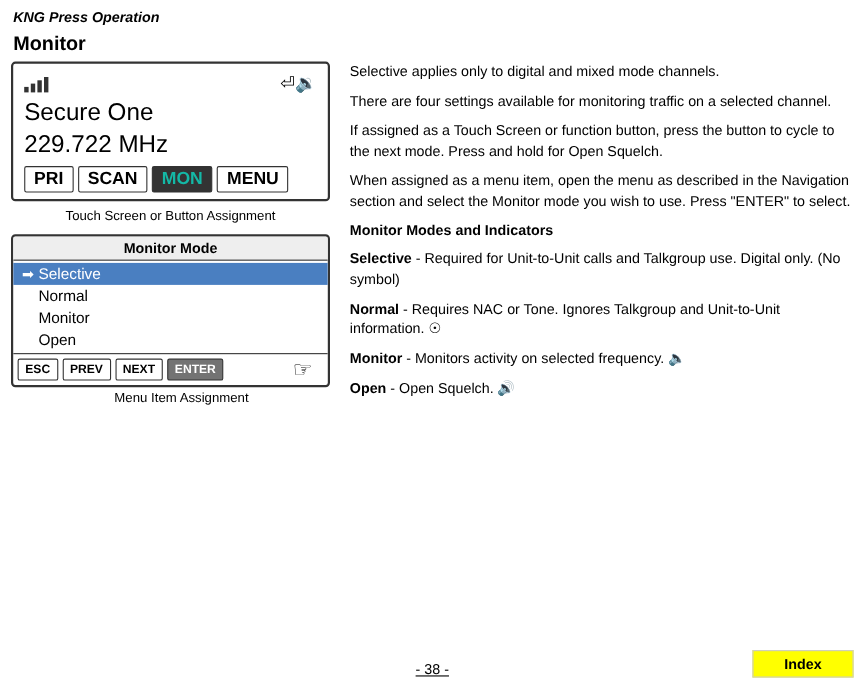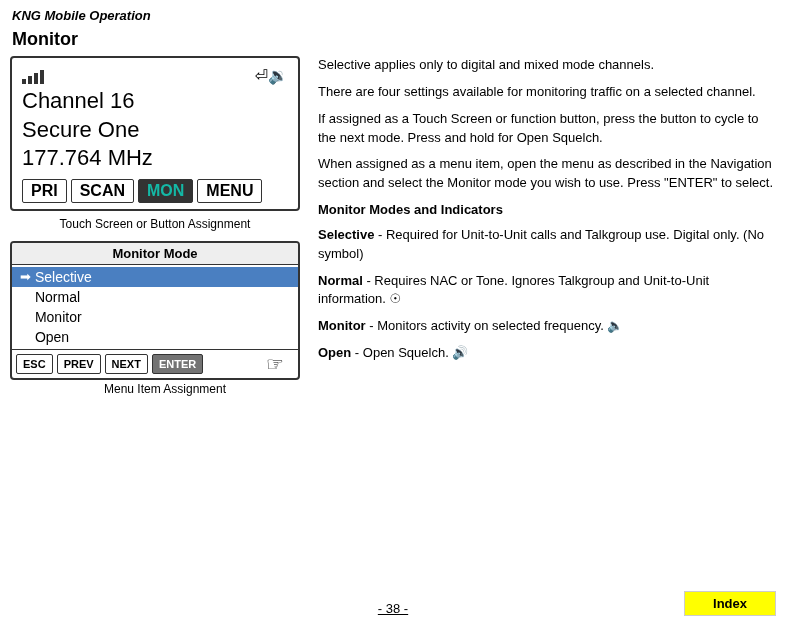--- a/index.html
+++ b/index.html
@@ -221,21 +221,21 @@
 
     
     .speaker-icon {
       font-size: 16px;
     }
   </style>
 </head>
 <body>
 
 <div class="page-header">
-  <span>KNG Mobile Operation</span>
+  <span>KNG Press Operation</span>
 </div>
 
 <div class="section-title">
   <span>Monitor</span>
 </div>
 
 <div class="main-layout">
 
   <div class="left-column">
 
@@ -243,23 +243,22 @@
       <div class="radio-top-icons">
         <div class="signal-icon">
           <span style="height:5px;"></span>
           <span style="height:8px;"></span>
           <span style="height:11px;"></span>
           <span style="height:14px; background:#333;"></span>
         </div>
         <div class="speaker-icon">⏎🔉</div>
       </div>
       <div class="radio-channel-text">
-        <div>Channel 16</div>
         <div>Secure One</div>
-        <div>177.764 MHz</div>
+        <div>229.722 MHz</div>
       </div>
       <div class="radio-buttons">
         <button class="radio-btn">PRI</button>
         <button class="radio-btn">SCAN</button>
         <button class="radio-btn active">MON</button>
         <button class="radio-btn">MENU</button>
       </div>
     </div>
 
     <div class="caption-text">Touch Screen or Button Assignment</div>

